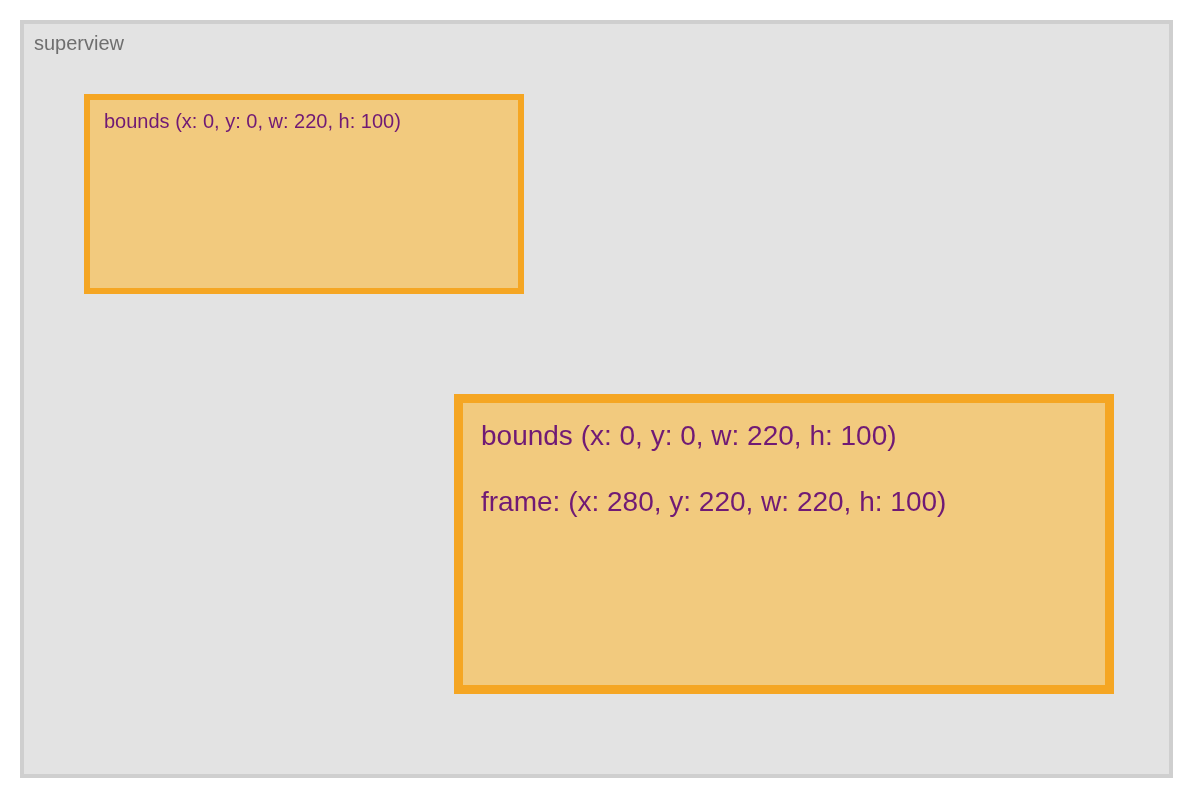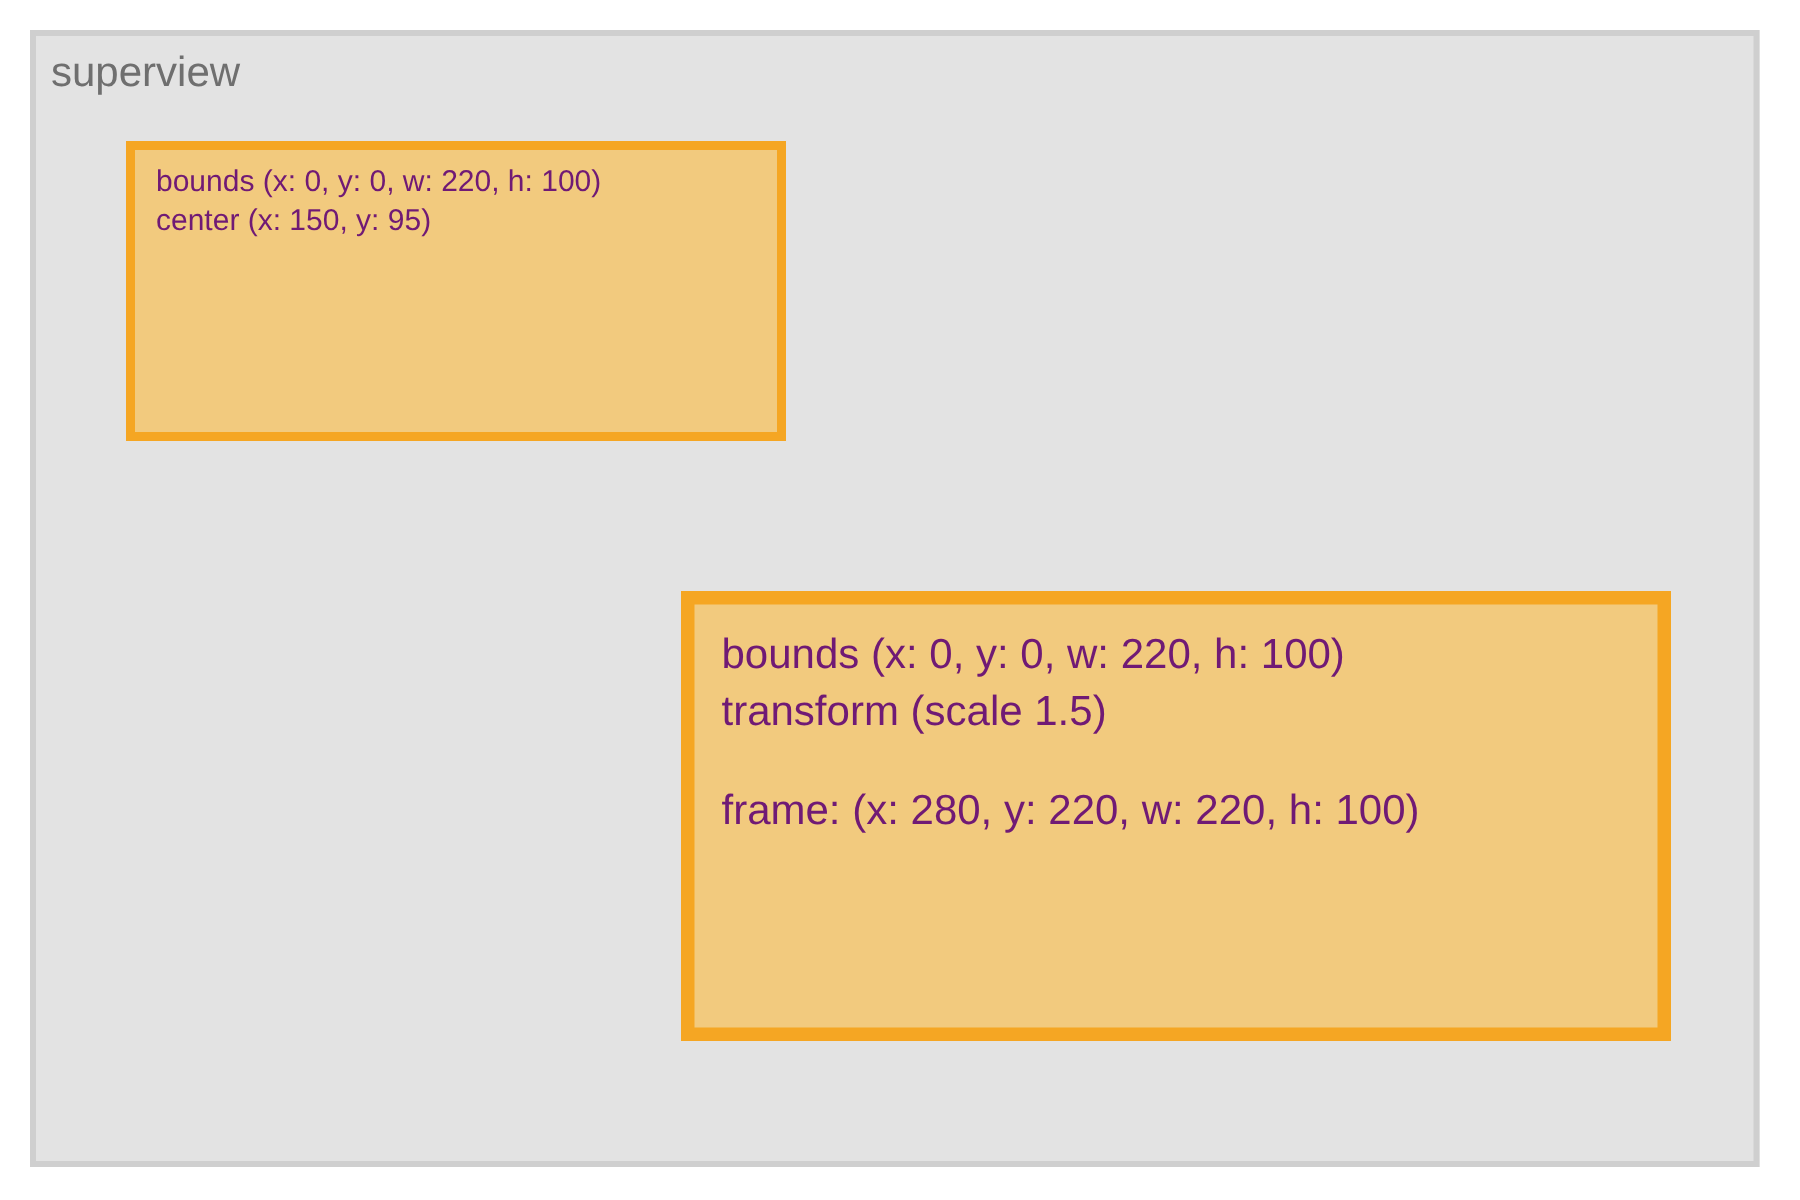--- a/index.html
+++ b/index.html
@@ -22,21 +22,21 @@
     width: 1153px;
     height: 758px;
     background: #e3e3e3;
     border: 4px solid #cfcfcf;
     box-sizing: border-box;
   }
   .superview-label {
     position: absolute;
     left: 10px;
     top: 8px;
-    font-size: 28px;
+    font-size: 20px;
     color: #6f6f6f;
     font-weight: 400;
   }
   .child-view {
     position: absolute;
     background: #f2ca7e;
     border: 6px solid #f5a623;
     box-sizing: border-box;
     padding: 8px 12px 8px 14px;
     color: #701a75;
@@ -68,24 +68,22 @@
 </style>
 </head>
 <body>
 
 <div class="canvas">
   <div class="superview">
     <div class="superview-label">superview</div>
 
     <div class="child-view child-a">
       <div class="prop-line">bounds (x: 0, y: 0, w: 220, h: 100)</div>
-      <div class="prop-line">center (x: 150, y: 95)</div>
       <div class="spacer"></div>
     </div>
 
     <div class="child-view child-b">
       <div class="prop-line">bounds (x: 0, y: 0, w: 220, h: 100)</div>
-      <div class="prop-line">transform (scale 1.5)</div>
       <div class="spacer"></div>
       <div class="prop-line">frame: (x: 280, y: 220, w: 220, h: 100)</div>
     </div>
   </div>
 </div>
 
 </body></html>

